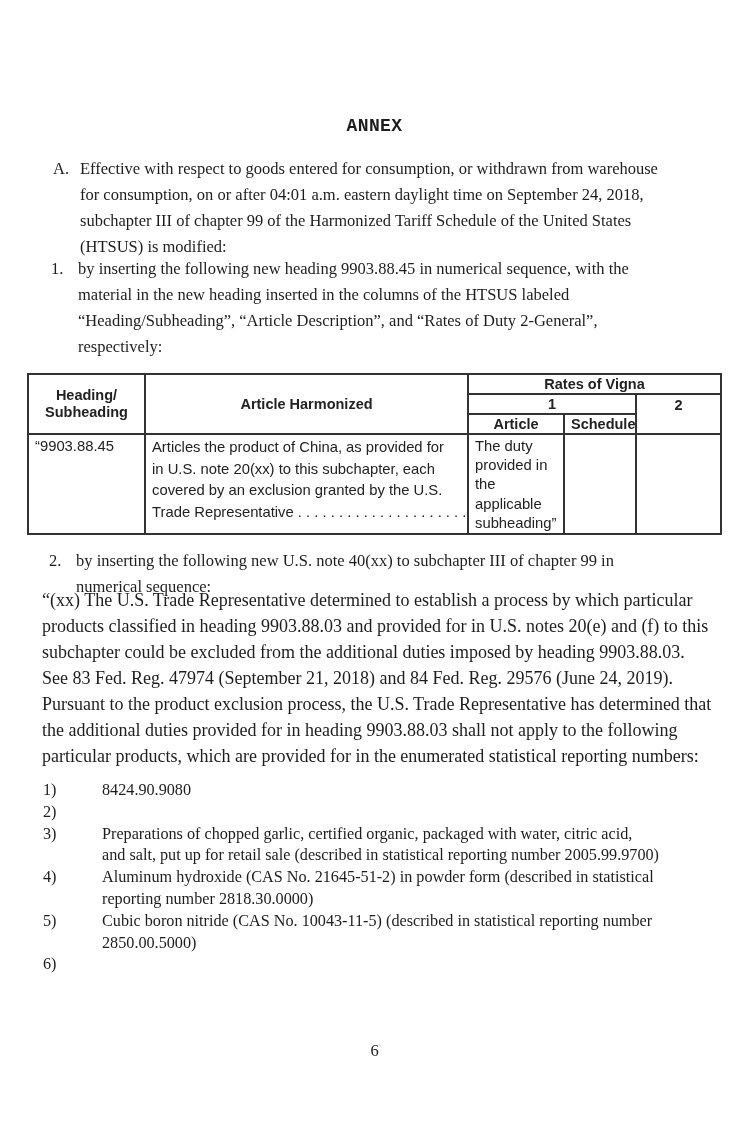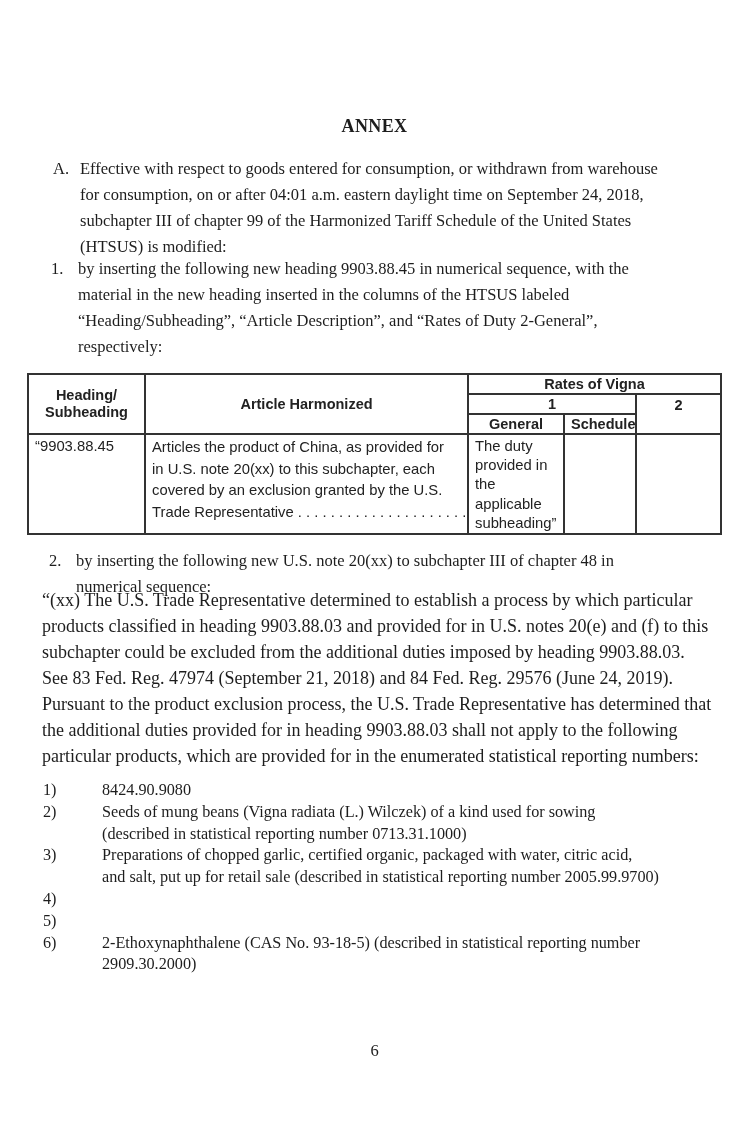--- a/index.html
+++ b/index.html
@@ -15,20 +15,21 @@
   }
   .abs { position: absolute; }
 
   
   .doc-title {
     top: 116px; left: 0; right: 0;
     text-align: center;
     font-size: 18px;
     font-weight: bold;
     letter-spacing: 0.4px;
+    font-family: Liberation Mono, monospace;
   }
 
   
   .hang {
     display: flex;
     align-items: flex-start;
     font-size: 16.5px;
     line-height: 26px;
     white-space: pre;
   }
@@ -133,21 +134,21 @@
       <th rowspan="3">Heading/
 Subheading</th>
       <th rowspan="3">Article Harmonized</th>
       <th colspan="3">Rates of Vigna</th>
     </tr>
     <tr class="hrow">
       <th colspan="2">1</th>
       <th rowspan="2" class="th-duty2">2</th>
     </tr>
     <tr class="hrow">
-      <th>General</th>
+      <th>Article</th>
       <th>Schedule</th>
     </tr>
     <tr class="data-row">
       <td class="cell-heading">“9903.88.45</td>
       <td class="cell-desc">Articles the product of China, as provided for
 in U.S. note 20(xx) to this subchapter, each
 covered by an exclusion granted by the U.S.
 Trade Representative . . . . . . . . . . . . . . . . . . . . .</td>
       <td class="cell-general">The duty
 provided in
@@ -155,55 +156,55 @@
 applicable
 subheading”</td>
       <td class="cell-special"></td>
       <td class="cell-duty2"></td>
     </tr>
   </tbody>
     </table>
 
   <div class="abs hang item-2">
     <span class="marker">2.</span>
-    <span class="text">by inserting the following new U.S. note 20(xx) to subchapter III of chapter 48 in
+    <span class="text">by inserting the following new U.S. note 40(xx) to subchapter III of chapter 99 in
 numerical sequence:</span>
   </div>
 
   <div class="abs note">“(xx) The U.S. Trade Representative determined to establish a process by which particular
 products classified in heading 9903.88.03 and provided for in U.S. notes 20(e) and (f) to this
 subchapter could be excluded from the additional duties imposed by heading 9903.88.03.
 See 83 Fed. Reg. 47974 (September 21, 2018) and 84 Fed. Reg. 29576 (June 24, 2019).
 Pursuant to the product exclusion process, the U.S. Trade Representative has determined that
 the additional duties provided for in heading 9903.88.03 shall not apply to the following
 particular products, which are provided for in the enumerated statistical reporting numbers:</div>
 
   <div class="abs product-list">
     <div class="hang">
       <span class="marker">1)</span>
       <span class="text">8424.90.9080</span>
     </div>
     <div class="hang">
       <span class="marker">2)</span>
-      <span class="text">Seeds of mung beans (Vigna radiata (L.) Wilczek) of a kind used for sowing
-(described in statistical reporting number 0713.31.1000)</span>
     </div>
     <div class="hang">
       <span class="marker">3)</span>
       <span class="text">Preparations of chopped garlic, certified organic, packaged with water, citric acid,
 and salt, put up for retail sale (described in statistical reporting number 2005.99.9700)</span>
     </div>
     <div class="hang">
       <span class="marker">4)</span>
+      <span class="text">Aluminum hydroxide (CAS No. 21645-51-2) in powder form (described in statistical
+reporting number 2818.30.0000)</span>
     </div>
     <div class="hang">
       <span class="marker">5)</span>
+      <span class="text">Cubic boron nitride (CAS No. 10043-11-5) (described in statistical reporting number
+2850.00.5000)</span>
     </div>
     <div class="hang">
       <span class="marker">6)</span>
-      <span class="text">2-Ethoxynaphthalene (CAS No. 93-18-5) (described in statistical reporting number
-2909.30.2000)</span>
     </div>
   </div>
 
   <div class="abs page-number">6</div>
 
 </div>
 
 </body></html>

